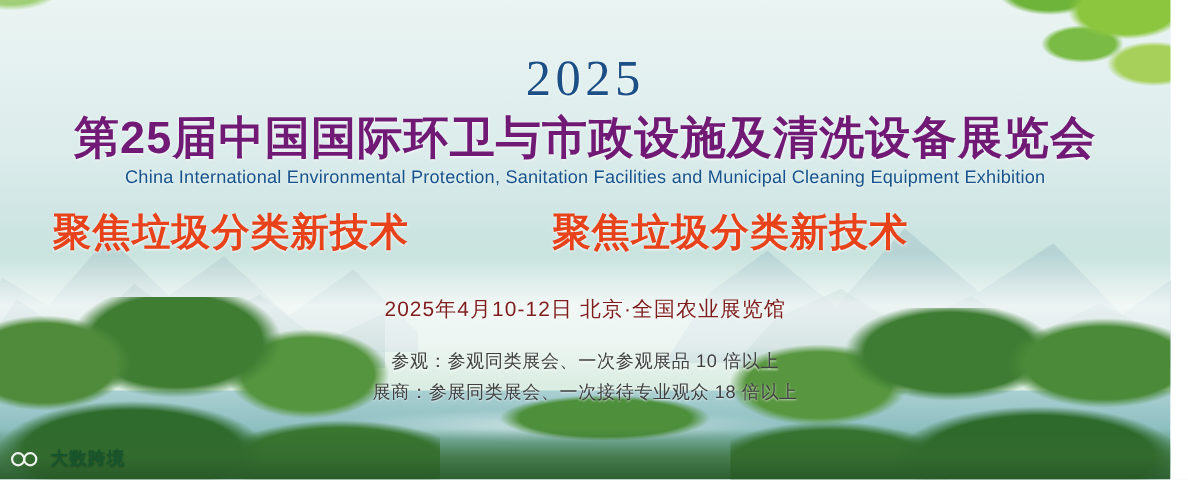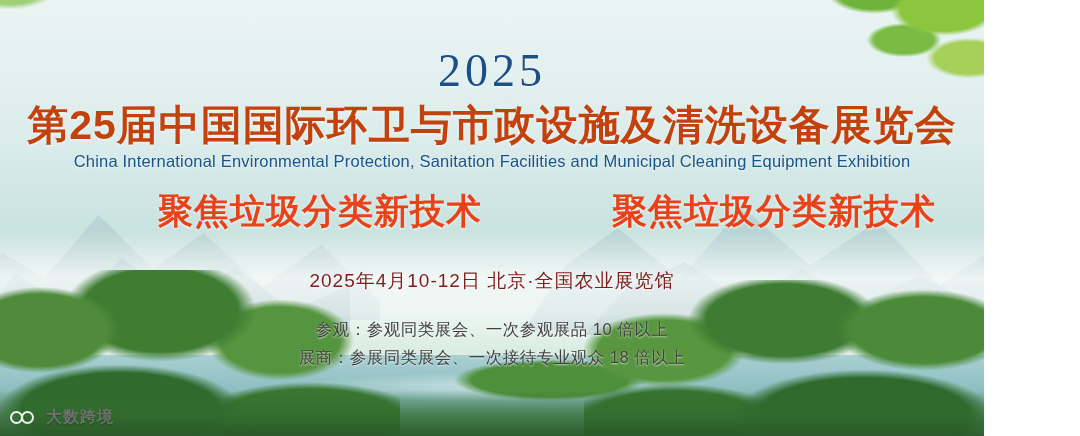--- a/index.html
+++ b/index.html
@@ -2,21 +2,21 @@
 <html><head>
 <meta charset="utf-8">
 <style>
   html, body {
     margin: 0;
     padding: 0;
     background: #ffffff;
   }
   .banner {
     position: relative;
-    width: 984px;
+    width: 1064px;
     height: 436px;
     overflow: hidden;
     font-family: "Liberation Sans", sans-serif;
     background: #cfe6ea;
   }
 
   
   .sky {
     position: absolute; inset: 0;
     background:
@@ -124,35 +124,35 @@
     letter-spacing: 4px;
     color: #1c4f86;
     font-family: "Liberation Serif", serif;
     text-shadow: 0 1px 2px rgba(255,255,255,.75);
   }
   .title-cn {
     position: absolute; top: 98px; left: 0; right: 0;
     font-size: 41px;
     font-weight: bold;
     letter-spacing: 1px;
-    color: #c2410c;
+    color: #701a75;
     text-shadow: 0 1px 3px rgba(255,255,255,.8);
   }
   .title-en {
     position: absolute; top: 152px; left: 0; right: 0;
     font-size: 16.5px;
     letter-spacing: .2px;
     color: #17538c;
     font-family: "Liberation Sans", sans-serif;
     text-shadow: 0 1px 2px rgba(255,255,255,.7);
   }
   .slogans {
     position: absolute; top: 188px; left: 0; right: 0;
     display: flex;
-    justify-content: flex-end;
+    justify-content: flex-start;
     gap: 130px;
     padding: 0 48px;
     box-sizing: border-box;
   }
   .slogan {
     font-size: 35px;
     font-weight: bold;
     color: #e8421b;
     letter-spacing: 1px;
     text-shadow: 0 1px 3px rgba(255,255,255,.85);
@@ -176,21 +176,21 @@
     text-shadow: 0 1px 2px rgba(255,255,255,.75);
   }
 
   
   .watermark {
     position: absolute;
     left: 10px; bottom: 8px;
     display: flex;
     align-items: center;
     gap: 6px;
-    color: #737373;
+    color: #14532d;
     opacity: .92;
   }
   .wm-logo {
     width: 30px; height: 18px;
     display: inline-block;
     position: relative;
   }
   .wm-logo::before, .wm-logo::after {
     content: "";
     position: absolute;

